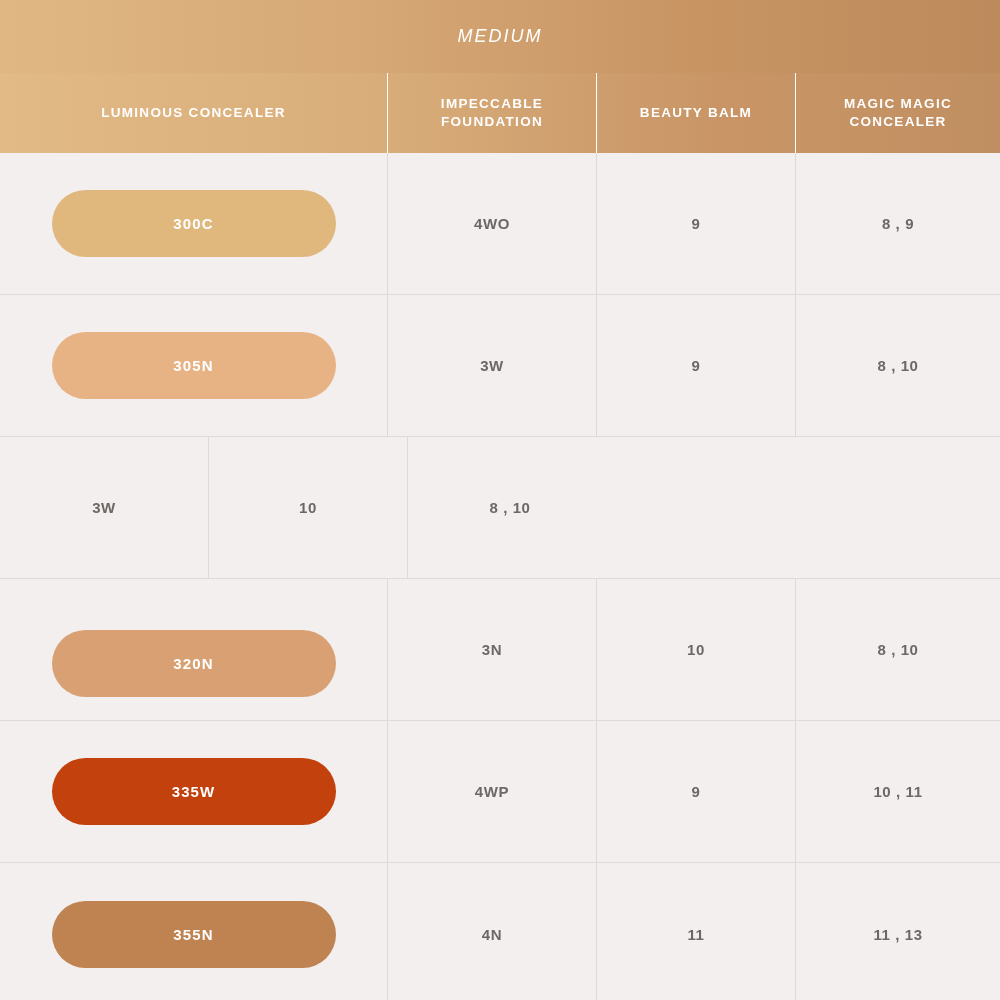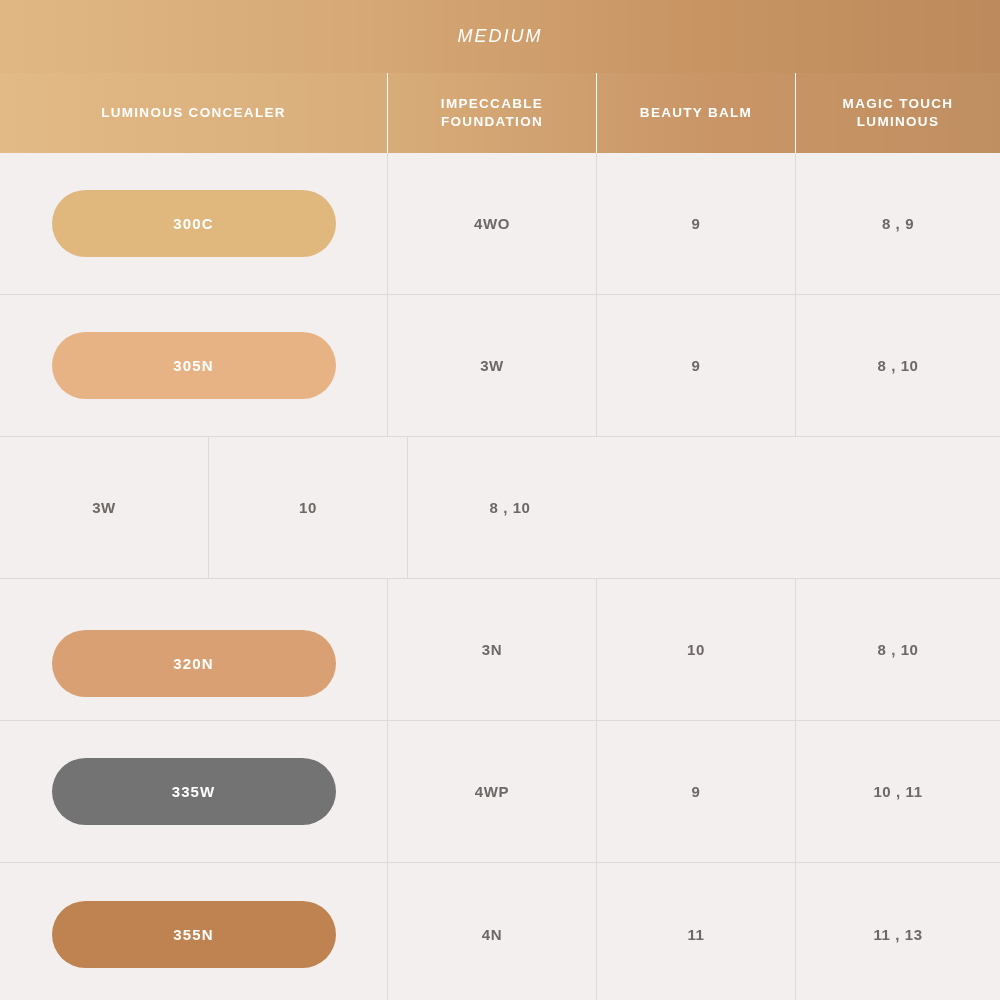--- a/index.html
+++ b/index.html
@@ -107,21 +107,21 @@
 <div class="page">
 
   <div class="banner">
     <div class="banner-title">MEDIUM</div>
   </div>
 
   <div class="header-row">
     <div class="hcell col1">LUMINOUS CONCEALER</div>
     <div class="hcell col2">IMPECCABLE FOUNDATION</div>
     <div class="hcell col3">BEAUTY BALM</div>
-    <div class="hcell col4">MAGIC TOUCH LUMINOUS</div>
+    <div class="hcell col4">MAGIC MAGIC CONCEALER</div>
   </div>
 
   <div class="row">
     <div class="cell col1">
       <div class="swatch" style="background: rgb(224, 184, 126);">300C</div>
     </div>
     <div class="cell col2">4WO</div>
     <div class="cell col3">9</div>
     <div class="cell col4">8 , 9</div>
   </div>
@@ -145,21 +145,21 @@
     <div class="cell col1">
       <div class="swatch" style="background: rgb(217, 161, 115); margin-top: 28px;">320N</div>
     </div>
     <div class="cell col2">3N</div>
     <div class="cell col3">10</div>
     <div class="cell col4">8 , 10</div>
   </div>
 
   <div class="row">
     <div class="cell col1">
-      <div class="swatch" style="background: #737373;">335W</div>
+      <div class="swatch" style="background: #c2410c;">335W</div>
     </div>
     <div class="cell col2">4WP</div>
     <div class="cell col3">9</div>
     <div class="cell col4">10 , 11</div>
   </div>
 
   <div class="row">
     <div class="cell col1">
       <div class="swatch" style="background: rgb(190, 131, 81);">355N</div>
     </div>

